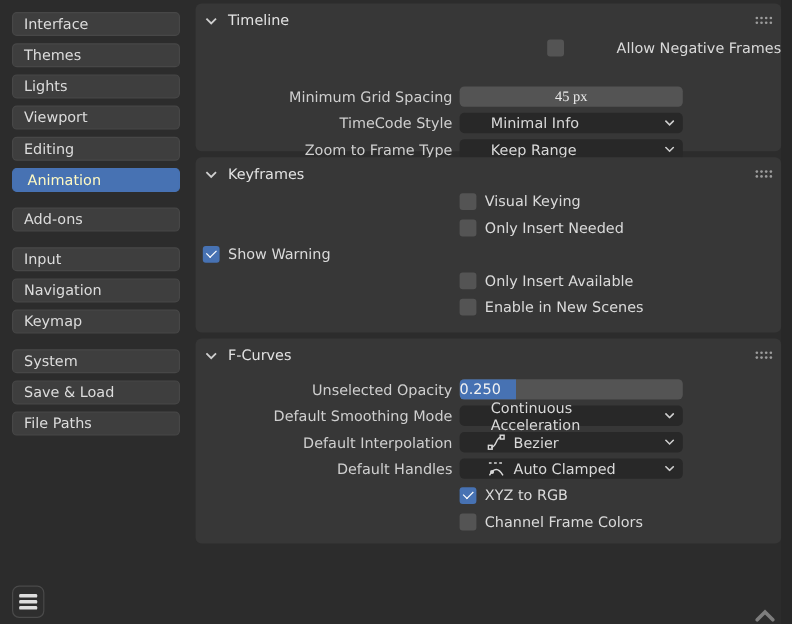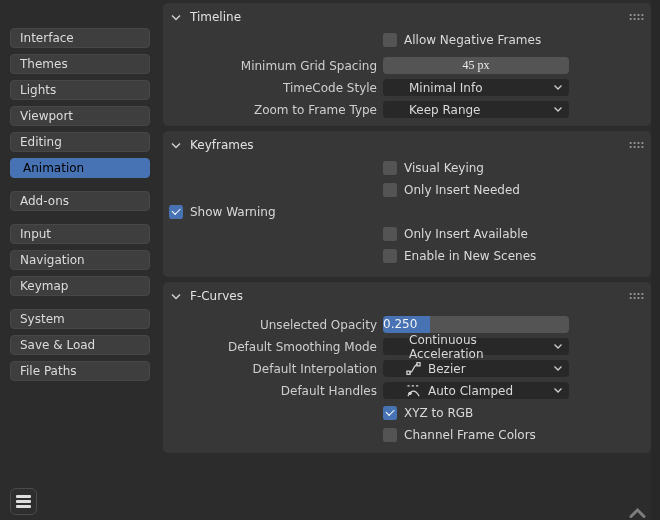--- a/index.html
+++ b/index.html
@@ -6,29 +6,29 @@
   html,body { margin:0; padding:0; }
   body {
     width:660px; height:520px; position:relative; overflow:hidden;
     background: var(--window_bg, #2c2c2c);
     font-family: "DejaVu Sans", "Liberation Sans", sans-serif;
     font-size:12px; color:#d9d9d9;
     -webkit-font-smoothing: antialiased;
   }
 
   
-  .sidebar { position:absolute; left:10px; top:28px; width:140px;text-align:center; }
+  .sidebar { position:absolute; left:10px; top:10px; width:140px;text-align:center; }
   .nav-group { margin-bottom:13px; }
   .nav-btn {
     height:20px; margin-bottom:6px; padding-left:9px;
     background:#3e3e3e; border:1px solid #474747; border-radius:4px;
     display:flex; align-items:center; color:#dcdcdc; cursor:default;
   }
   .nav-btn:last-child { margin-bottom:0; }
-  .nav-btn.checked { background: var(--accent, #4772b3); border-color: var(--accent, #4772b3); color:#000000;padding-left:12px; }
+  .nav-btn.checked { background: var(--accent, #4772b3); border-color: var(--accent, #4772b3); color:#fef9c3;padding-left:12px; }
 
   
   .main { position:absolute; left:163px; top:3px; width:488px; }
   .panel {
     background: var(--panel_bg, #373737);
     border-radius:5px; margin-bottom:5px; position:relative;
   }
   .panel-header { height:28px; display:flex; align-items:center; padding-left:8px; color:#e2e2e2; }
   .panel-header .chev { margin-right:9px; display:flex; }
   .drag-dots { position:absolute; top:10px; right:7px; display:flex; }
@@ -59,21 +59,21 @@
     background: var(--widget_bg, #545454); position:relative;
   }
   .checkbox.checked { background: var(--accent, #4772b3); }
   .checkbox.checked::after {
     content:""; position:absolute; left:3px; top:3.5px; width:7px; height:3.5px;
     border-left:1.8px solid #ffffff; border-bottom:1.8px solid #ffffff;
     transform:rotate(-45deg);
   }
   .chk-label { margin-left:7px; color:#dadada; white-space:nowrap; }
 
-  .mb9 { margin-bottom:9px; }
+  .mb9 { margin-bottom:24px;justify-content:space-between; }
   .mt2 { margin-top:2px; }
   .pt6 { padding-top:6px; }
 
   
   .scroll-strip { position:absolute; right:0; top:0; width:9px; height:520px; background:#282828; }
   .scroll-up { position:absolute; left:629px; top:507px; }
   .menu-btn {
     position:absolute; left:10px; top:488px; width:27px; height:27px;
     background:#2e2e2e; border:1px solid #4a4a4a; border-radius:6px;
     display:flex; flex-direction:column; justify-content:center; align-items:center; gap:2.5px;

